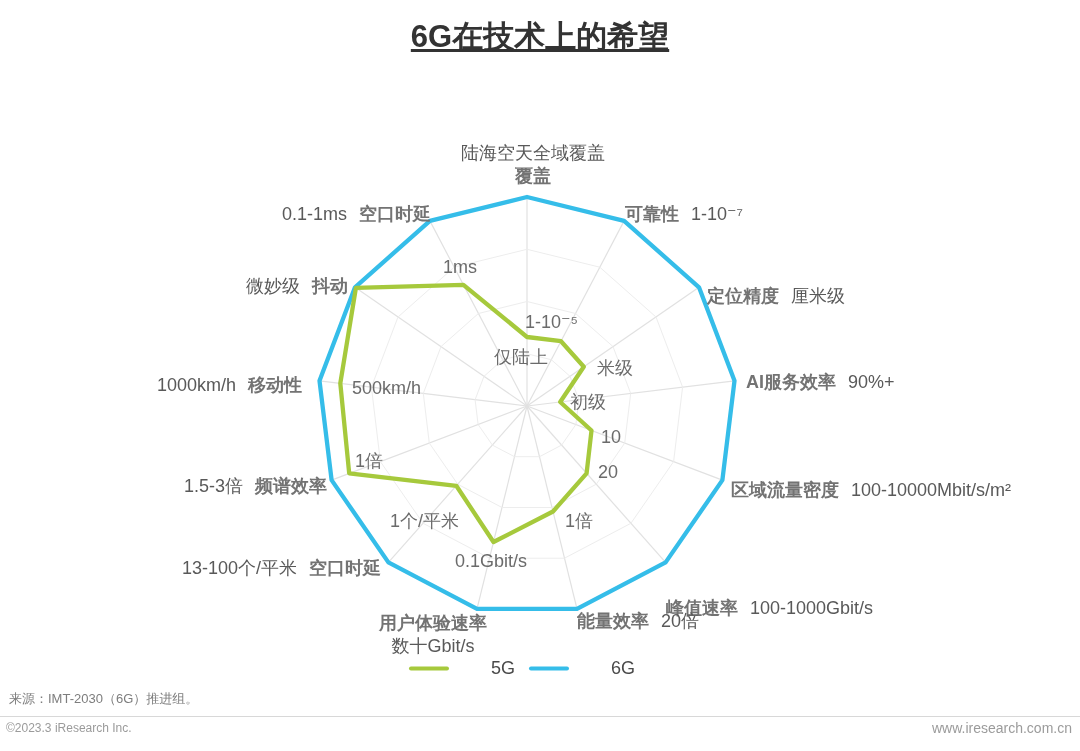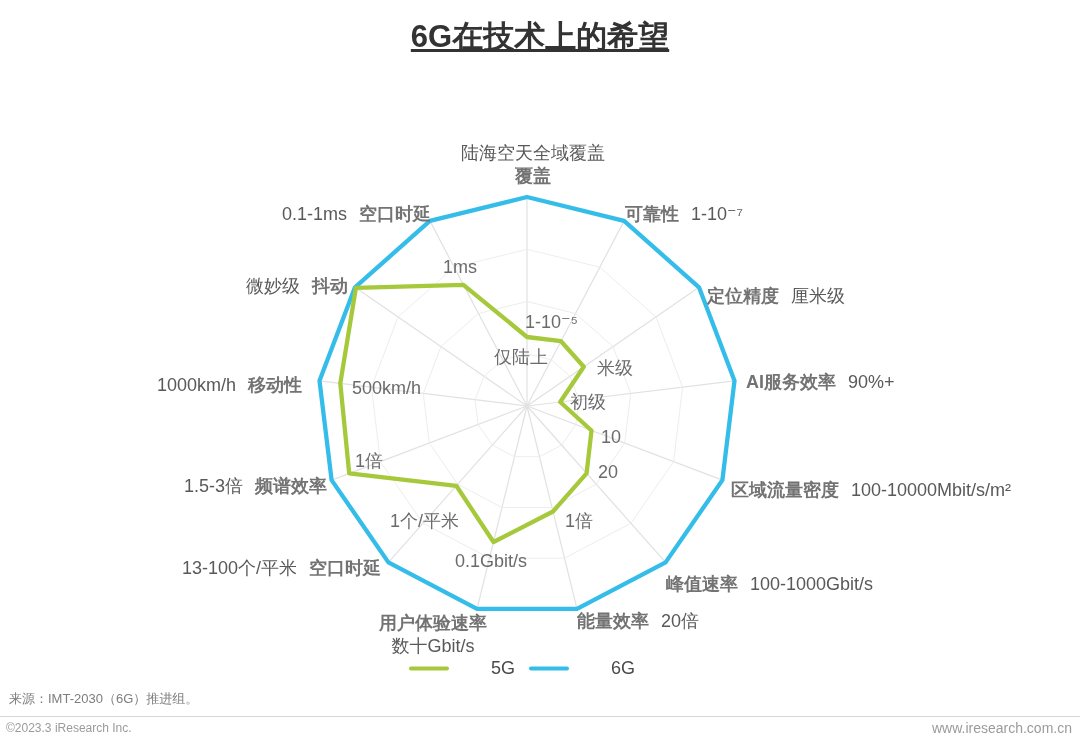--- a/index.html
+++ b/index.html
@@ -77,21 +77,21 @@
   <span class="val">厘米级</span>
 </div>
 <div class="olabel" style="left:746px;top:382px;">
   <span class="nm">AI服务效率</span>
   <span class="val">90%+</span>
 </div>
 <div class="olabel" style="left:731px;top:490px;">
   <span class="nm">区域流量密度</span>
   <span class="val">100-10000Mbit/s/m²</span>
 </div>
-<div class="olabel" style="left:658px;top:584px;padding-left:8px;">
+<div class="olabel" style="left:658px;top:608px;padding-left:8px;">
   <span class="nm">峰值速率</span>
   <span class="val">100-1000Gbit/s</span>
 </div>
 <div class="olabel" style="left:577px;top:621px;">
   <span class="nm">能量效率</span>
   <span class="val">20倍</span>
 </div>
 <div class="olabel centered" style="left:433px;top:634px;">
   <span class="nm">用户体验速率</span>
   <span class="val">数十Gbit/s</span>

